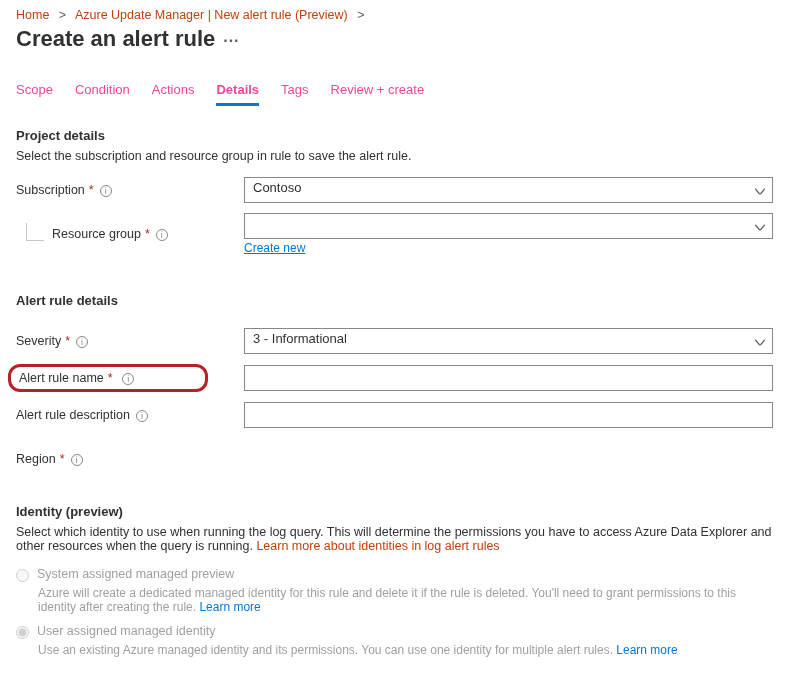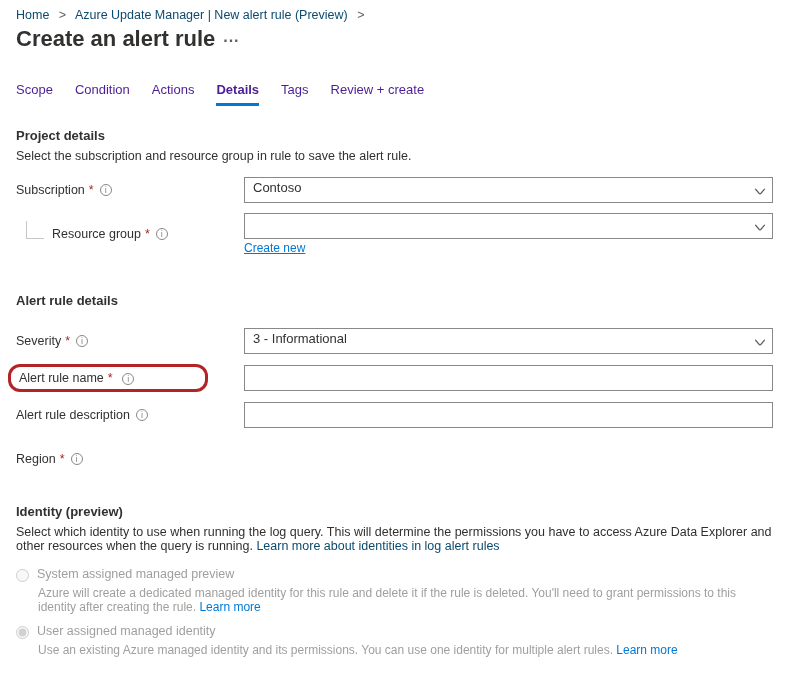--- a/index.html
+++ b/index.html
@@ -5,32 +5,32 @@
   * { box-sizing: border-box; }
   body {
     margin: 0;
     padding: 8px 16px 16px 16px;
     font-family: "Segoe UI", -apple-system, Arial, sans-serif;
     font-size: 13px;
     color: #323130;
     background: #fff;
     width: 789px;
   }
-  a { color: #0c4a6e; text-decoration: none; cursor: pointer; }
+  a { color: #c2410c; text-decoration: none; cursor: pointer; }
   .breadcrumb { font-size: 12.5px; color: #0078d4; margin-bottom: 4px; }
   .breadcrumb .sep { color: #605e5c; padding: 0 6px; }
   h1.page-title { font-size: 22px; font-weight: 600; margin: 0 0 30px 0; color: #323130; }
   h1.page-title .ellipsis { color: #605e5c; font-size: 16px; padding-left: 8px; }
   .tabs { display: flex; gap: 22px; border-bottom: 0; margin-bottom: 22px; }
-  .tab { font-size: 13px; color: #4c1d95; padding-bottom: 6px; cursor: pointer; }
+  .tab { font-size: 13px; color: #ec4899; padding-bottom: 6px; cursor: pointer; }
   .tab.active { font-weight: 600; border-bottom: 3px solid #0078d4; }
   .section-heading { font-size: 13px; font-weight: 600; margin: 14px 0 6px 0; }
   .section-desc { font-size: 12.5px; color: #323130; margin-bottom: 14px; }
   .form-row { display: flex; align-items: center; margin-bottom: 10px; }
-  .form-label-cell { width: 228px; flex: none; font-size: 12.5px; color: #323130; display: flex; align-items: center; }
+  .form-label-cell { width: 228px; flex: none; font-size: 12.5px; color: #323130; display: flex; align-items: flex-end; }
   .indent-line {
     border-left: 1px solid #c8c6c4;
     border-bottom: 1px solid #c8c6c4;
     width: 18px;
     height: 18px;
     margin-left: 10px;
     margin-right: 8px;
     margin-top: -8px;
   }
   .req { color: #a4262c; margin-left:4px; }

